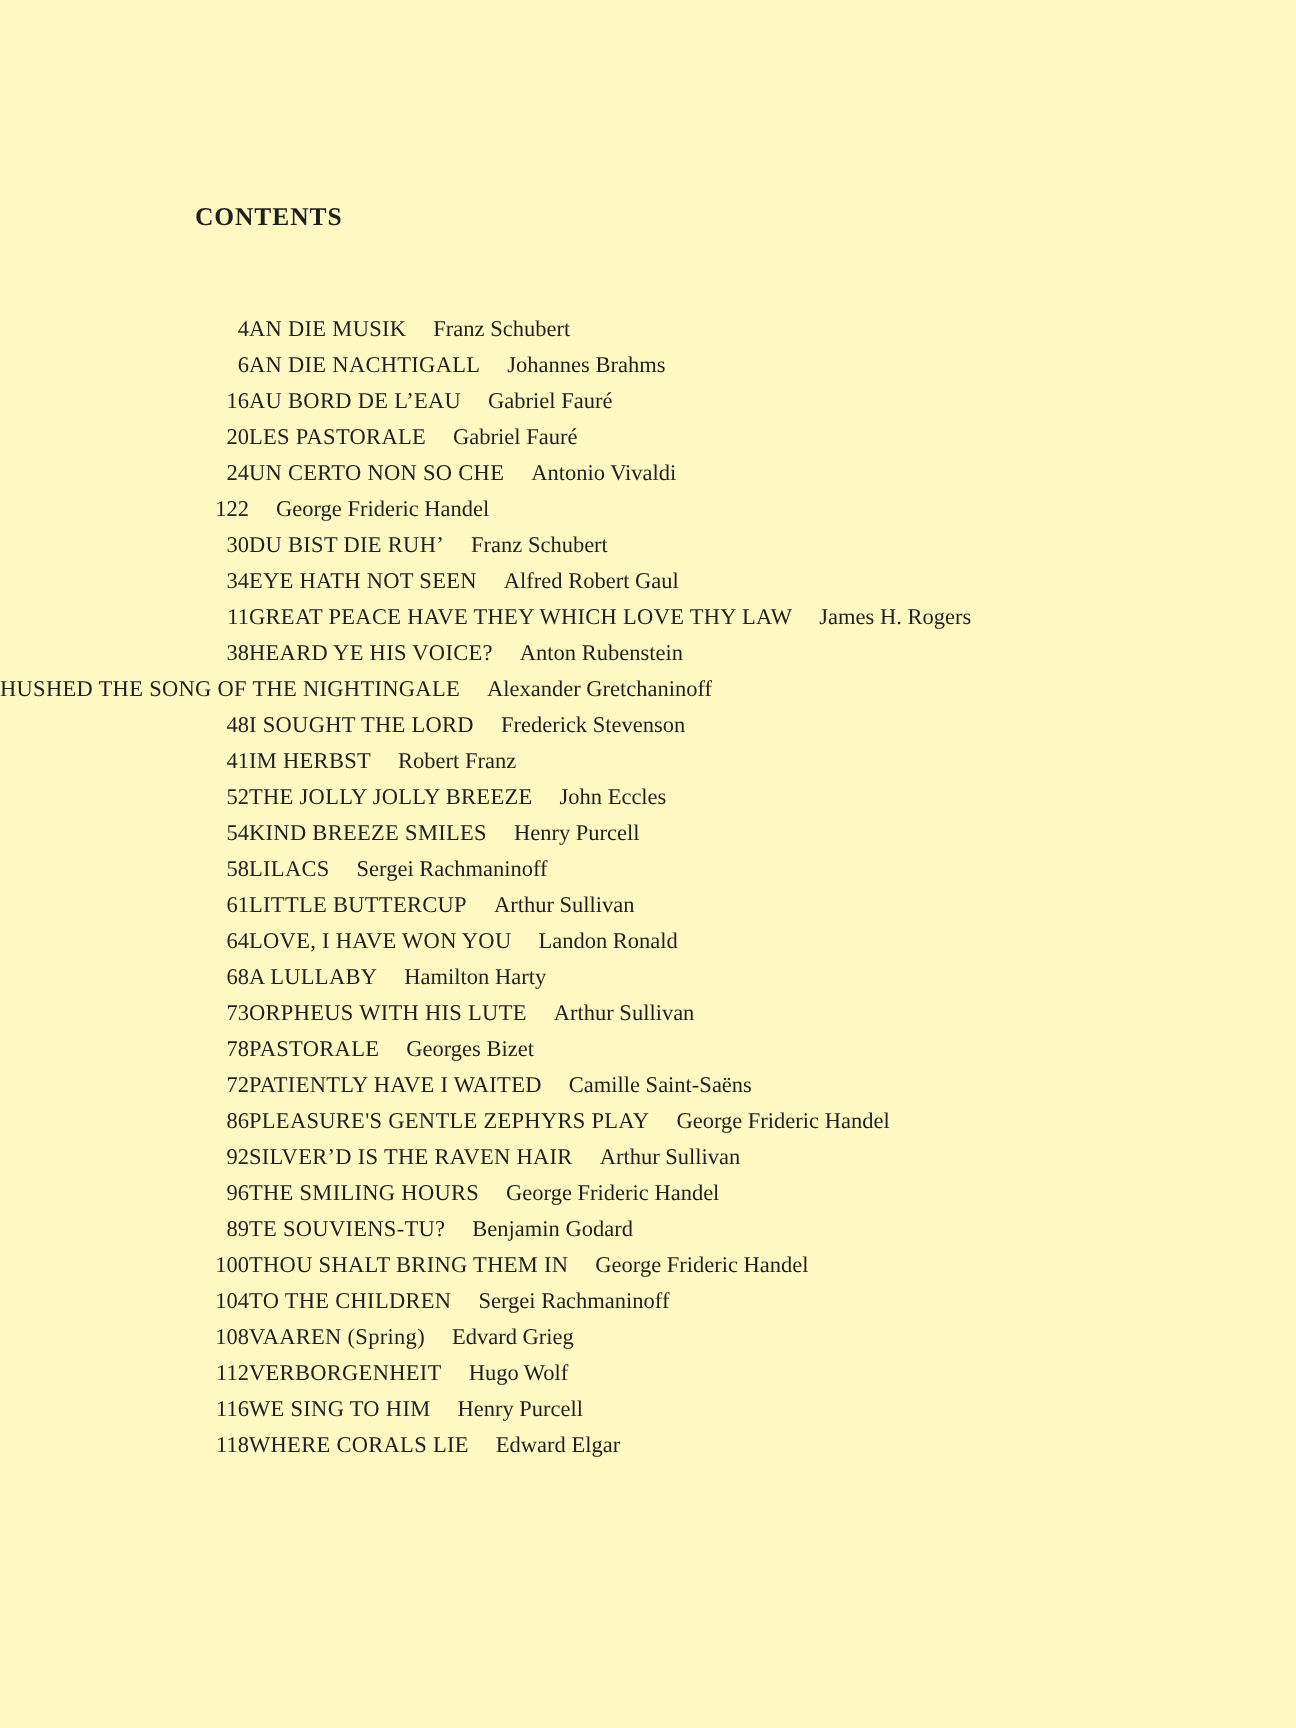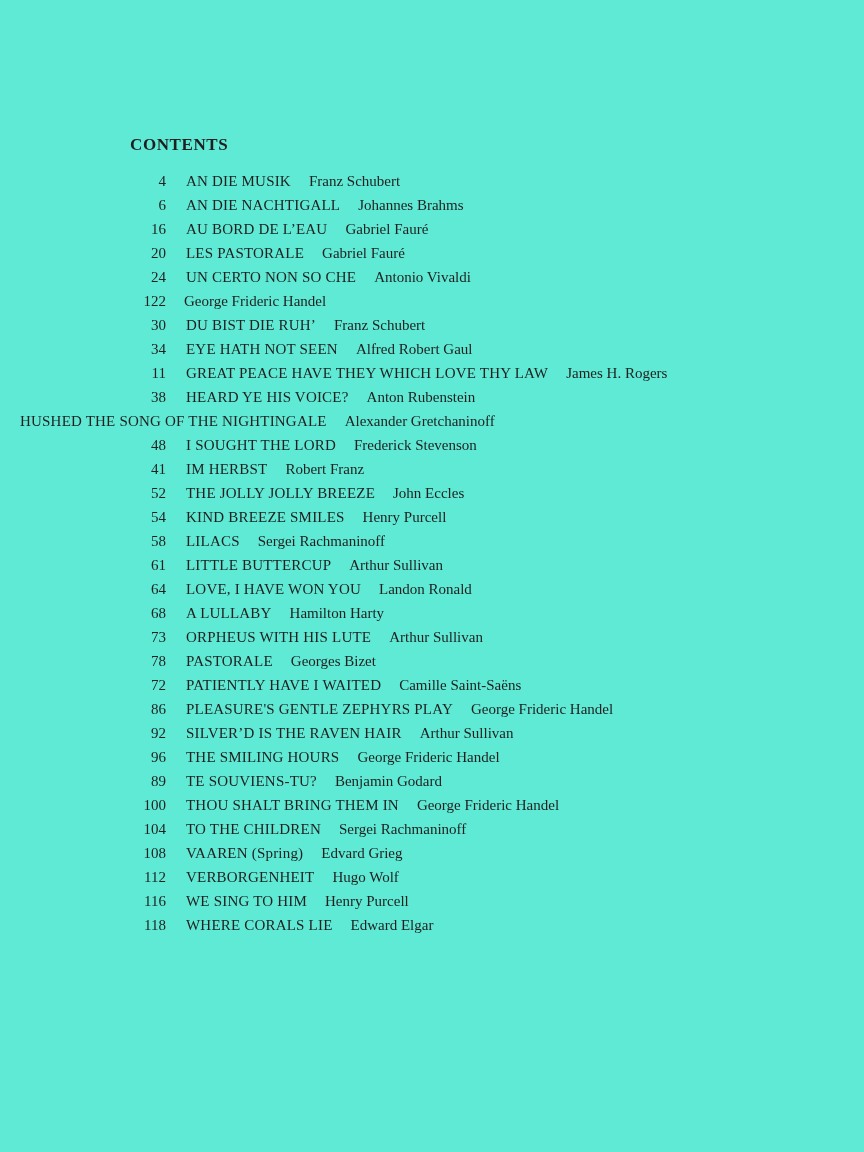--- a/index.html
+++ b/index.html
@@ -4,21 +4,21 @@
 <style>
   html, body {
     margin: 0;
     padding: 0;
     background: #ffffff;
   }
   .page {
     position: relative;
     width: 864px;
     height: 1152px;
-    background: #5eead4;
+    background: #fef9c3;
     overflow: hidden;
     font-family: "Liberation Serif", "DejaVu Serif", serif;
     color: #1f1f1f;
   }
   .contents-heading {
     position: absolute;
     left: 130px;
     top: 135px;
     font-size: 17px;
     font-weight: bold;
@@ -38,25 +38,26 @@
     line-height: 24px;
     font-size: 15px;
     white-space: nowrap;
   }
   .toc-page-num {
     width: 166px;
     text-align: right;
     flex: 0 0 166px;
   }
   .toc-title {
-    margin-left: 20px;
+    margin-left: 0;
     letter-spacing: 0.2px;
   }
   .toc-composer {
     margin-left: 18px;
+    margin-top: 39px;
   }
 </style>
 </head>
 <body>
 
 <div class="page">
   <div class="contents-heading">CONTENTS</div>
 
   <div class="toc-list">
   <div class="toc-row">

